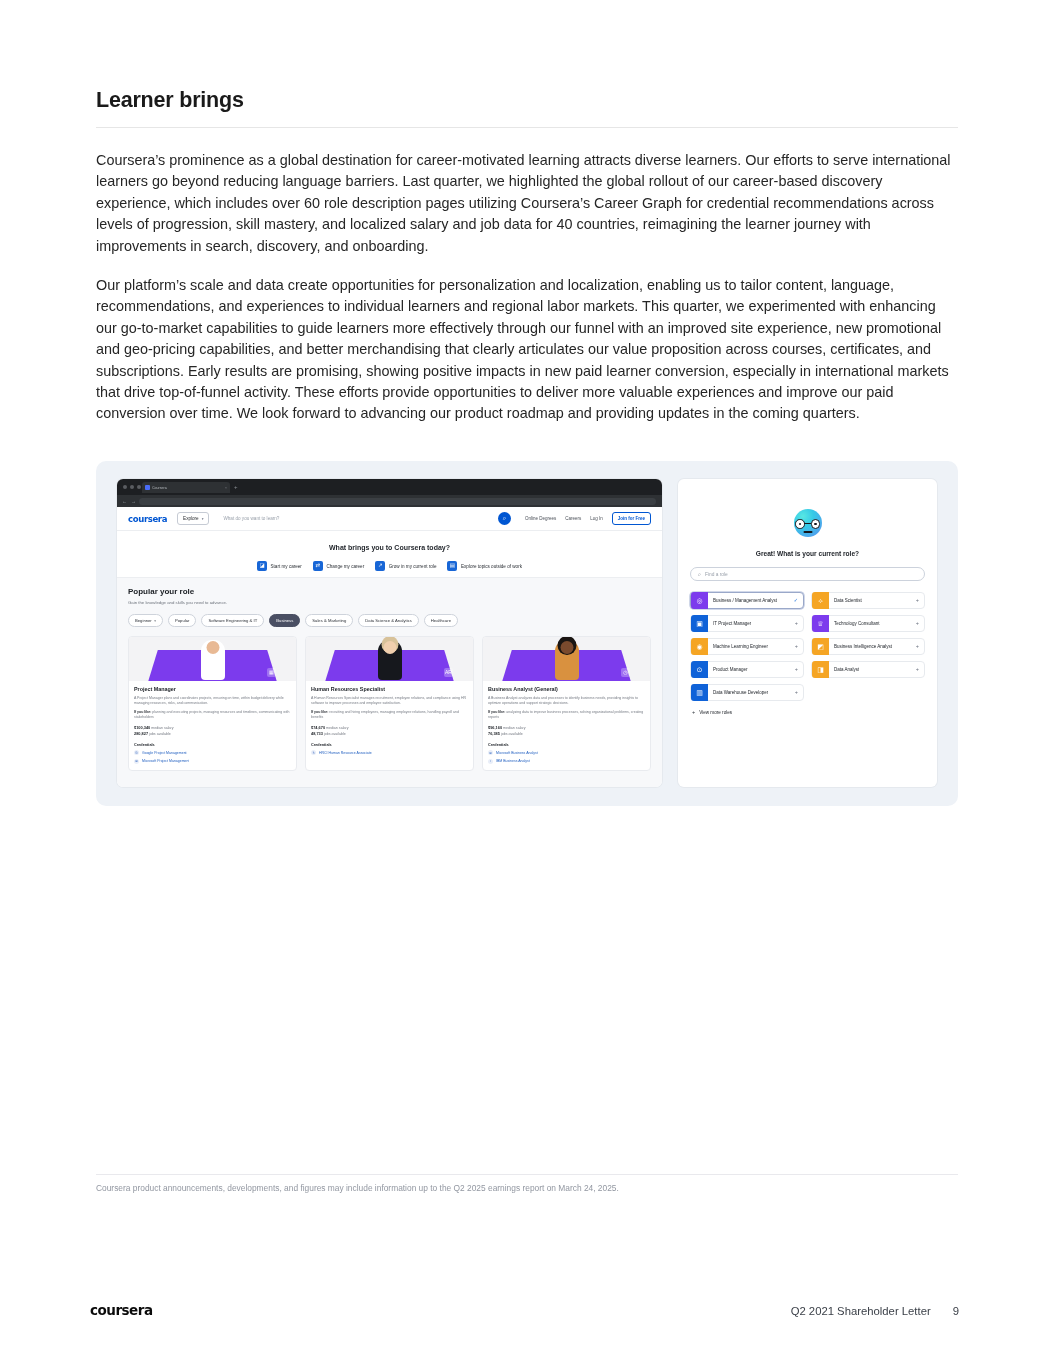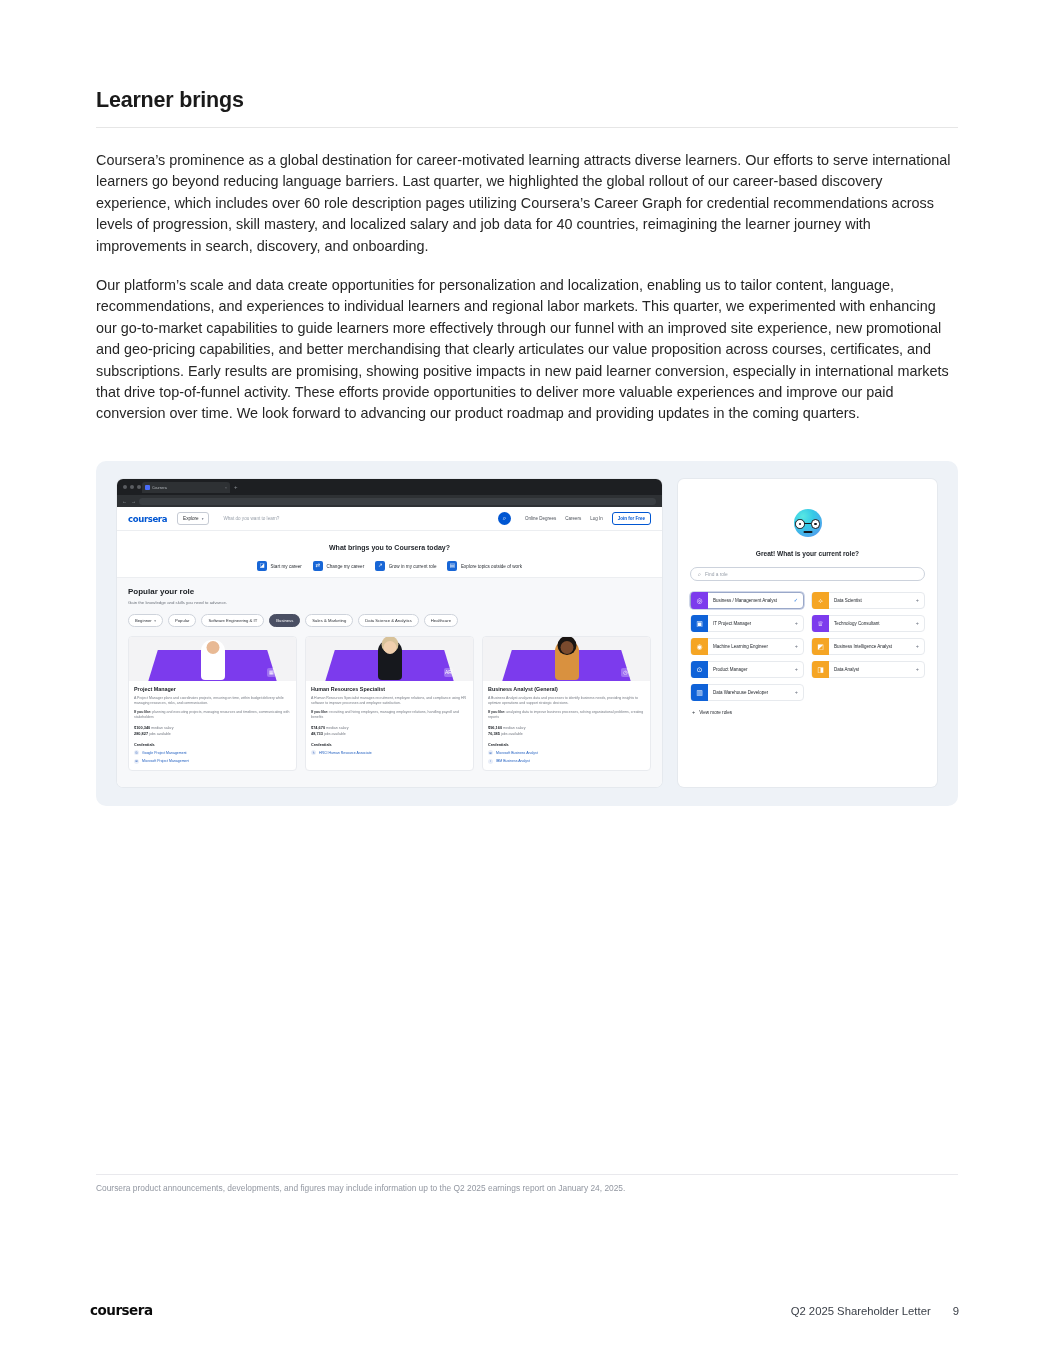--- a/index.html
+++ b/index.html
@@ -521,21 +521,21 @@
         <div class="rs-more">
           <span class="pl">+</span>
           <span class="ml">View more roles</span>
         </div>
       </div>
     </div>
 
   </div>
 
   <div class="footnote-rule"></div>
-  <div class="footnote">Coursera product announcements, developments, and figures may include information up to the Q2 2025 earnings report on January 24, 2025.</div>
+  <div class="footnote">Coursera product announcements, developments, and figures may include information up to the Q2 2025 earnings report on March 24, 2025.</div>
 
   <div class="footer-logo">coursera</div>
   <div class="footer-right">
-    <span>Q2 2025 Shareholder Letter</span>
+    <span>Q2 2021 Shareholder Letter</span>
     <span>9</span>
   </div>
 
 </div>
 
 </body></html>

